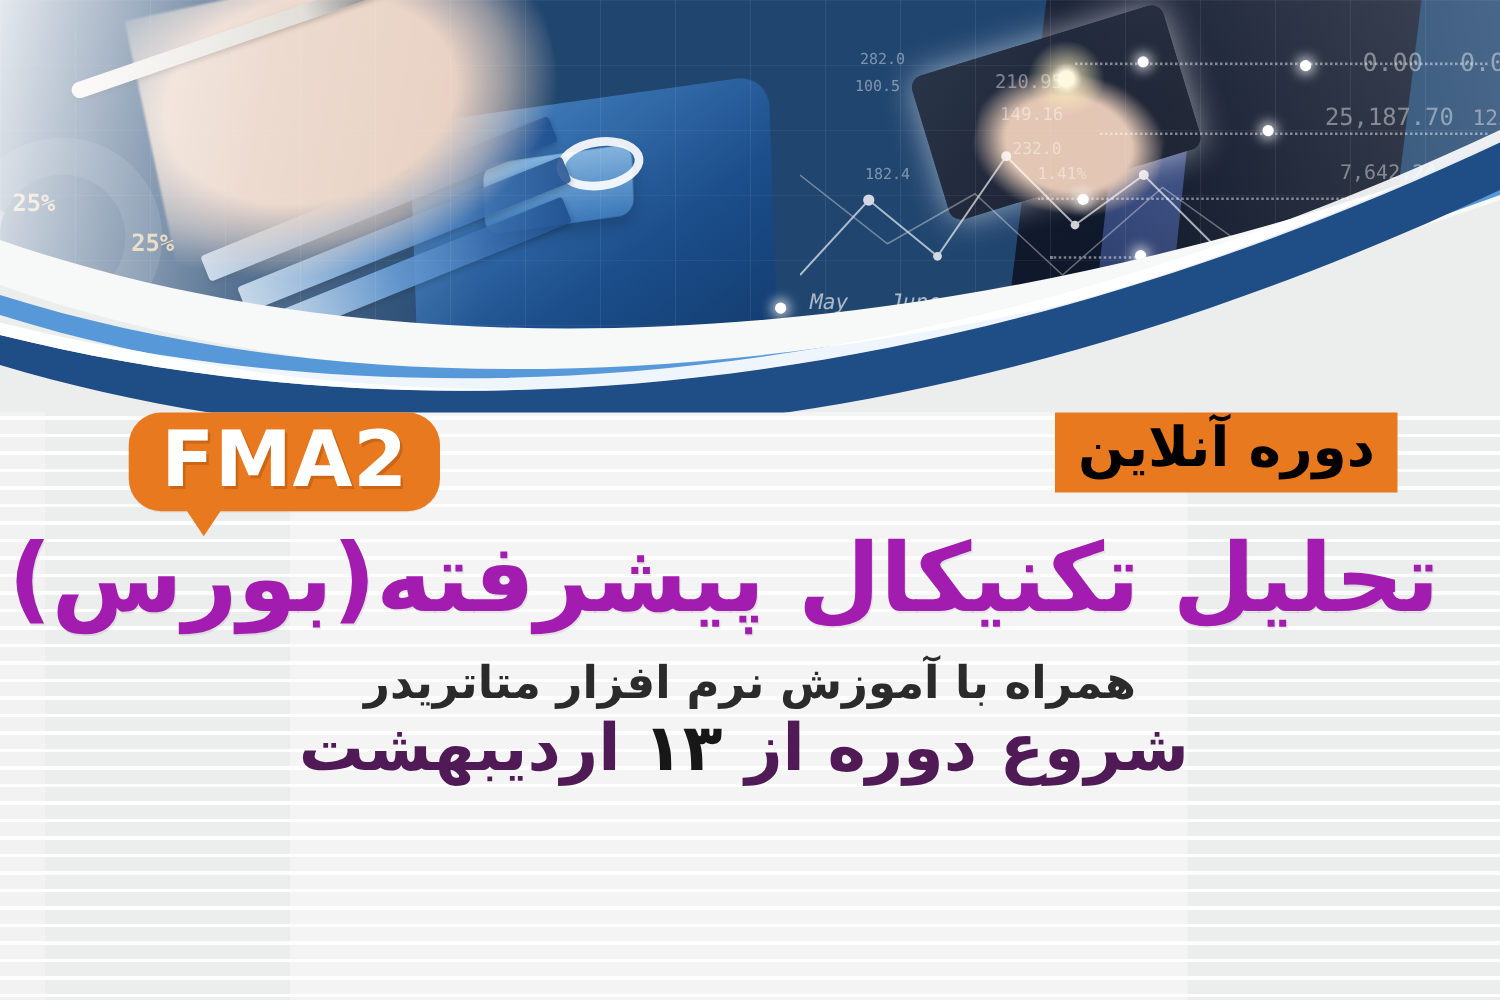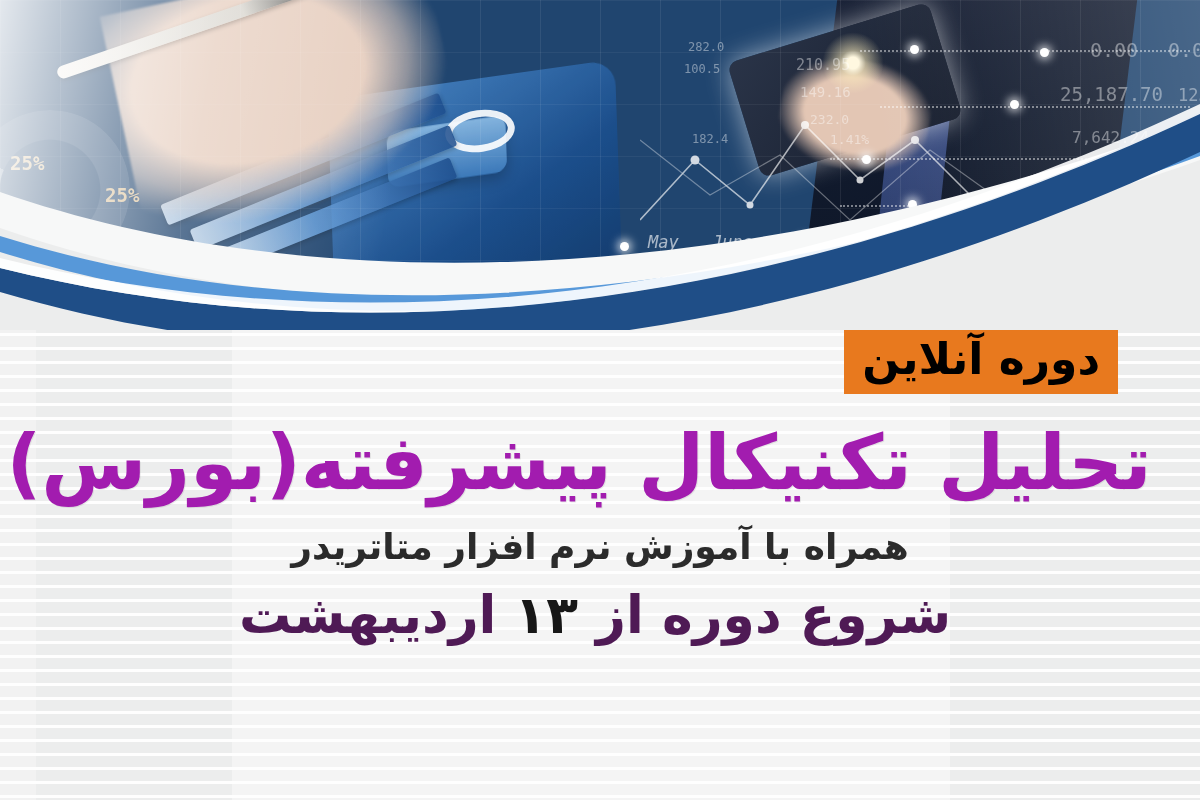--- a/index.html
+++ b/index.html
@@ -224,21 +224,21 @@
   .subtitle{
     margin-top:20px;font-size:36px;font-weight:600;color:#2b2b2b;
     line-height:1.2;white-space:nowrap;
   }
   .line-purple{
     margin-top:24px;font-size:52px;font-weight:700;color:#4f1a55;
     line-height:1.22;white-space:nowrap;padding-right:10px;
   }
   .line-purple .num-purple{color:#4f1a55;}
   .line-purple .num-dark{color:#171717;}
-  .line-purple.second{margin-top:16px;}
+  .line-purple.second{margin-top:0;}
 </style>
 </head>
 <body>
 
 <div class="poster">
 
   <div class="paper-lines"></div>
   <div class="paper-band"></div>
   <div class="paper-band-left"></div>
 
@@ -333,20 +333,26 @@
     <path d="M0,196 C300,300 720,300 1200,124 L1200,330 L0,330 Z" fill="#eceded"></path>
     <path d="M0,192 C300,296 720,296 1200,120 L1200,160 C720,330 300,334 0,228 Z" fill="#f7f8f8"></path>
 
     <path d="M0,236 C300,330 700,322 1200,140 L1200,156 C700,338 300,346 0,252 Z" fill="#4f94d8" opacity=".95"></path>
 
     <path d="M0,268 C330,350 740,330 1200,112 L1200,152 C740,368 330,390 0,292 Z" fill="#1f4e87"></path>
 
     <path d="M0,258 C330,340 740,320 1200,104 L1200,114 C740,330 330,350 0,268 Z" fill="#ffffff" opacity=".9"></path>
   </svg>
 
+  <div class="badge">
+    <div class="badge-body">
+      <div class="badge-text">FMA2</div>
+    </div>
+    <div class="badge-tail"></div>
+  </div>
 
   <div class="ribbon">
     <div class="ribbon-text">دوره آنلاین</div>
   </div>
 
   <div class="content">
     <div class="title">تحلیل تکنیکال پیشرفته(بورس)</div>
 
     <div class="subtitle">همراه با آموزش نرم افزار متاتریدر</div>
 

